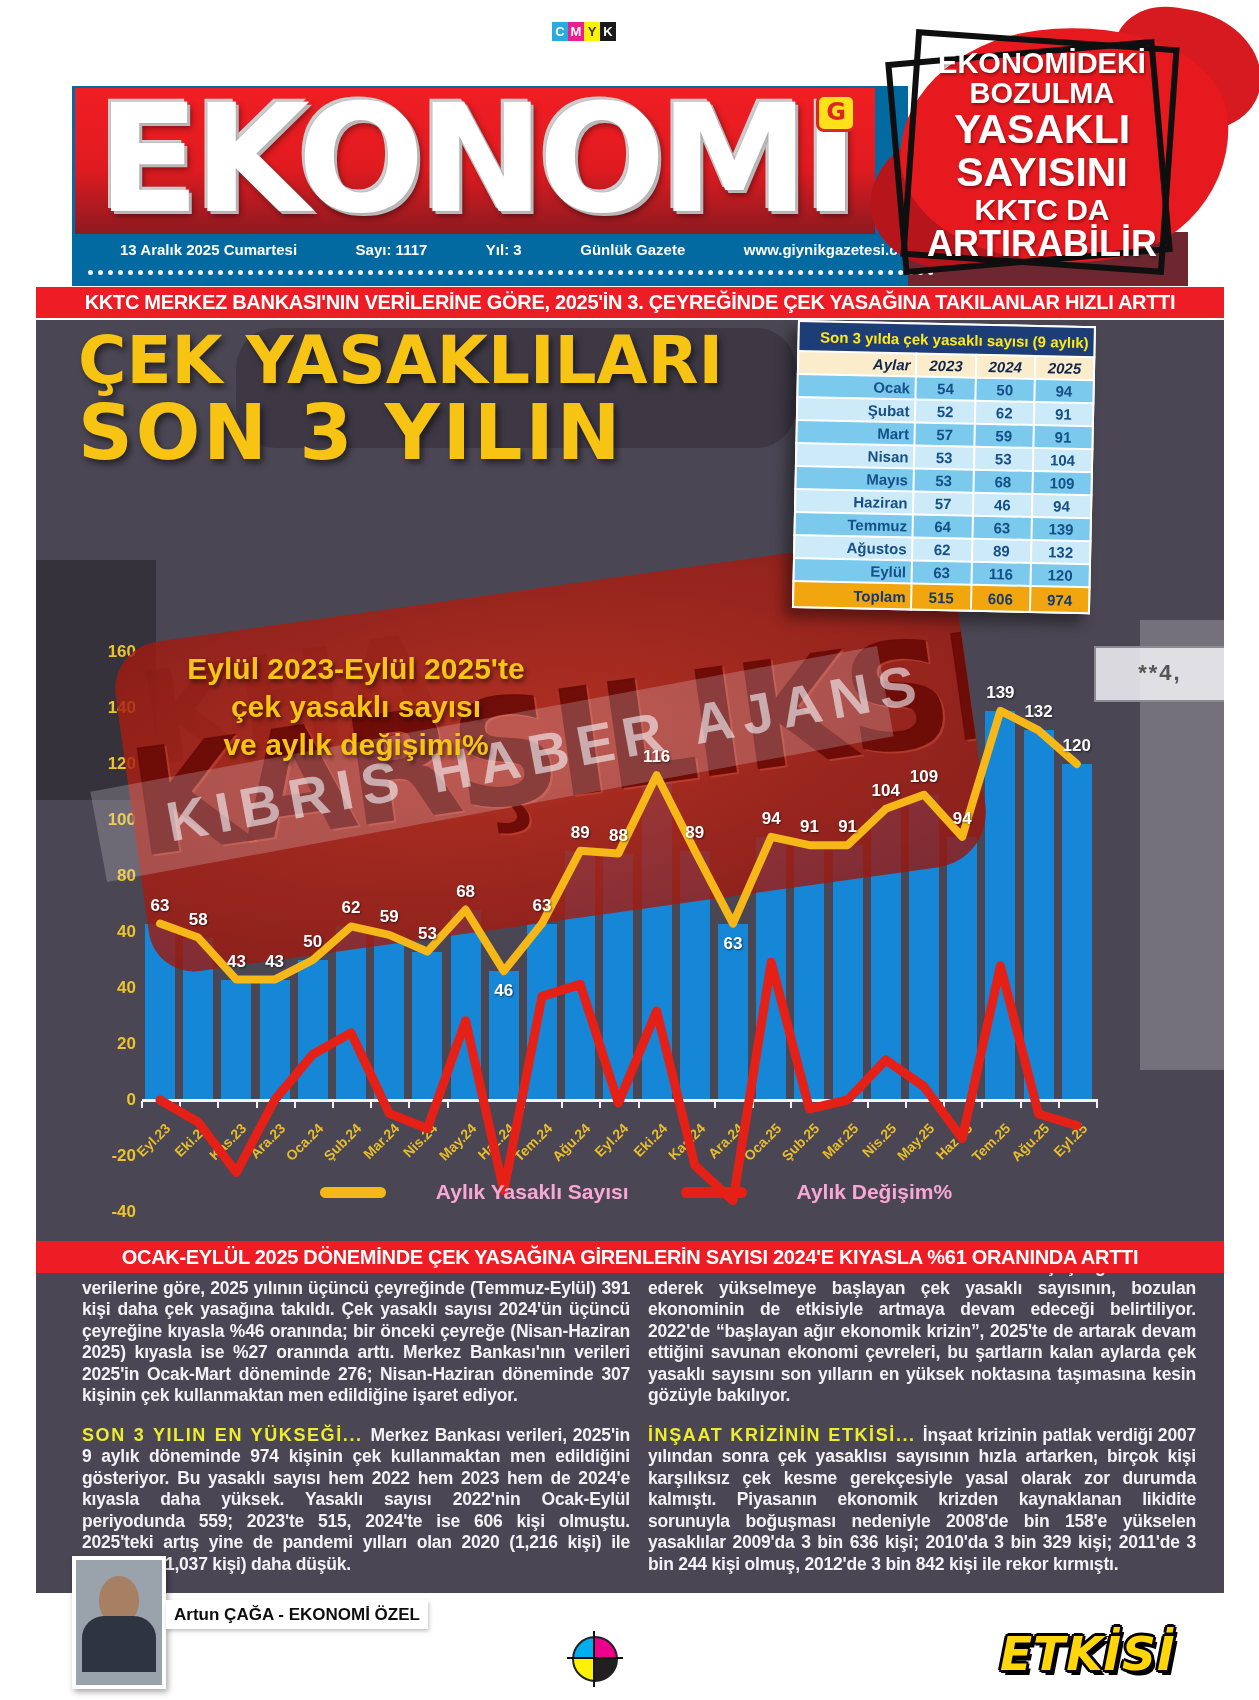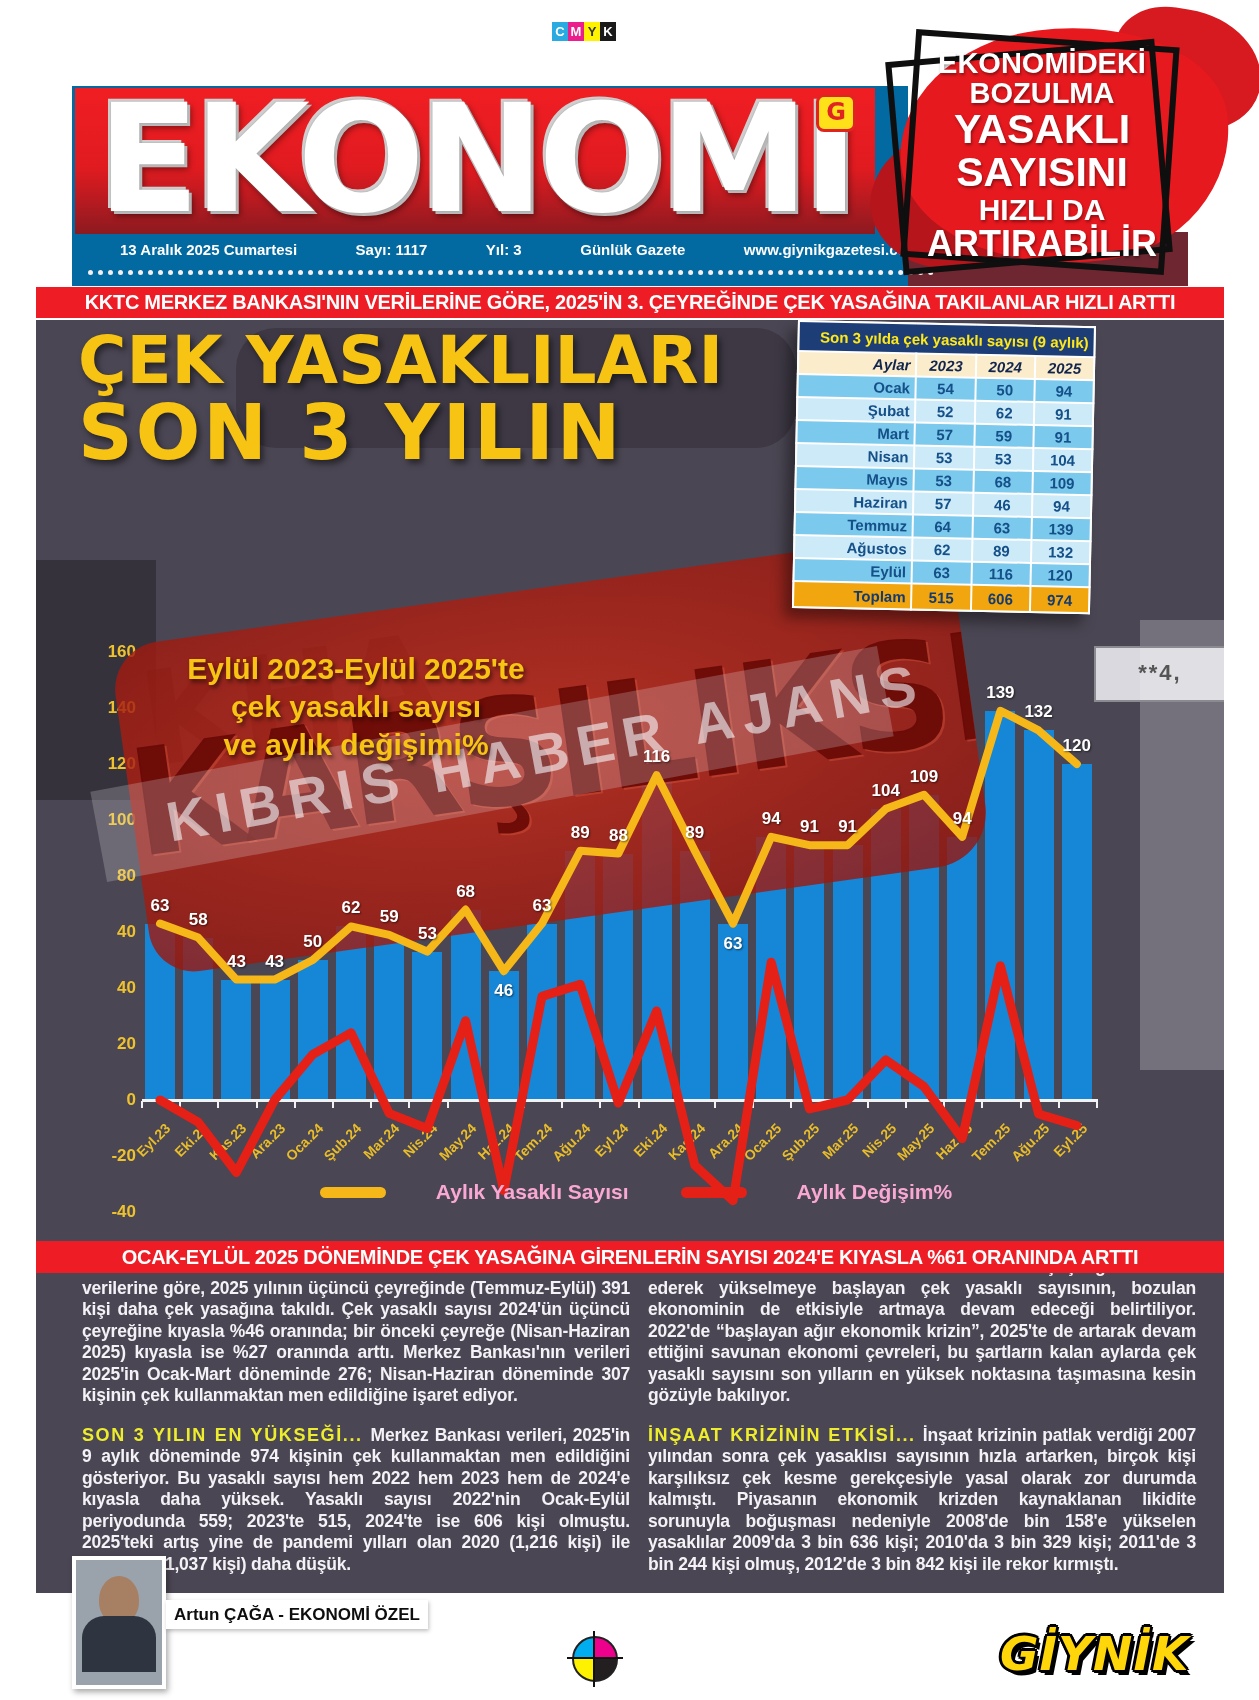--- a/index.html
+++ b/index.html
@@ -168,21 +168,21 @@
     <div class="splash s2"></div>
     <div class="splash s3"></div>
     <div class="splash s1"></div>
     <div class="frame f1"></div>
     <div class="frame f2"></div>
     <div class="teaser-text" id="teaserText">
         <div class="tl tl0">EKONOMİDEKİ</div>
         <div class="tl tl1">BOZULMA</div>
         <div class="tl tl2">YASAKLI</div>
         <div class="tl tl3">SAYISINI</div>
-        <div class="tl tl4">HIZLI DA</div>
+        <div class="tl tl4">KKTC DA</div>
         <div class="tl tl5">ARTIRABİLİR</div>
       </div>
   </div>
 
   <div class="banner banner1">KKTC MERKEZ BANKASI'NIN VERİLERİNE GÖRE, 2025'İN 3. ÇEYREĞİNDE ÇEK YASAĞINA TAKILANLAR HIZLI ARTTI</div>
 
   <div class="main" id="main">
     <div class="smudge sm1"></div>
     <div class="smudge sm2"></div>
     <div class="smudge sm3"></div>
@@ -427,15 +427,15 @@
         <div class="para"><span class="h">İNŞAAT KRİZİNİN ETKİSİ... </span><span>İnşaat krizinin patlak verdiği 2007 yılından sonra çek yasaklısı sayısının hızla artarken, birçok kişi karşılıksız çek kesme gerekçesiyle yasal olarak zor durumda kalmıştı. Piyasanın ekonomik krizden kaynaklanan likidite sorunuyla boğuşması nedeniyle 2008'de bin 158'e yükselen yasaklılar 2009'da 3 bin 636 kişi; 2010'da 3 bin 329 kişi; 2011'de 3 bin 244 kişi olmuş, 2012'de 3 bin 842 kişi ile rekor kırmıştı.</span></div>
       </div>
   </div>
 
   <div class="photo">
     <div class="head"></div>
     <div class="torso"></div>
   </div>
   <div class="byline">Artun ÇAĞA - EKONOMİ ÖZEL</div>
   <div class="regmark"></div>
-  <div class="glogo">GİYNİK</div>
+  <div class="glogo">ETKİSİ</div>
 
 </div>
 
 </body></html>

